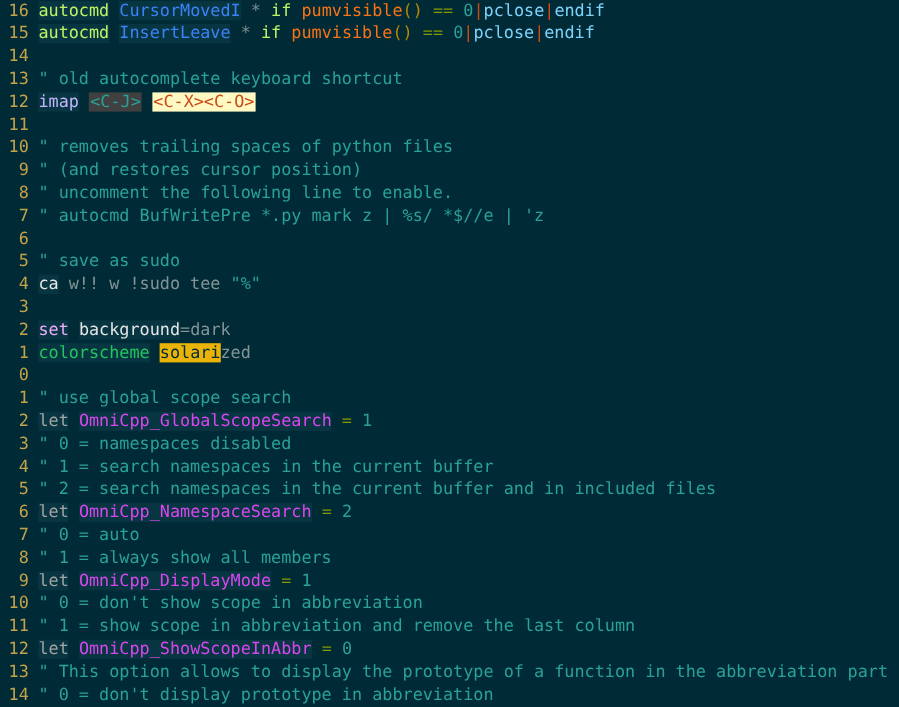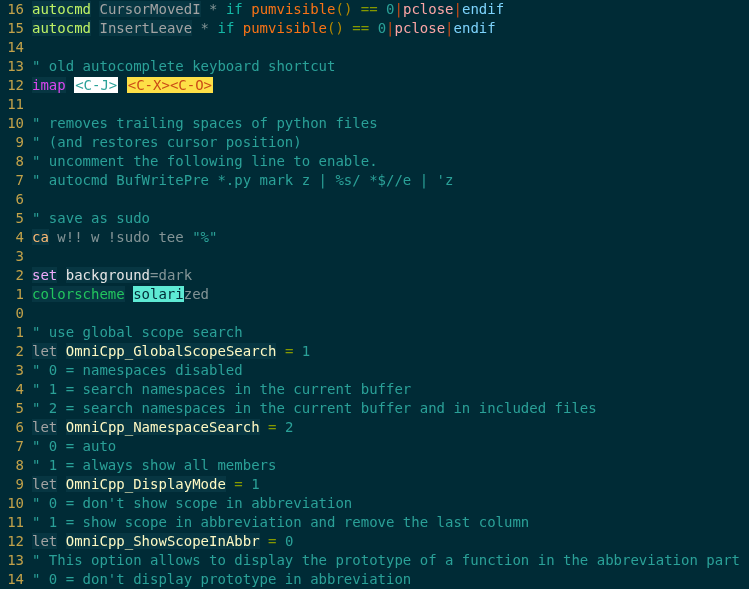--- a/index.html
+++ b/index.html
@@ -1,40 +1,40 @@
 <!DOCTYPE html>
 <html><head>
 <meta charset="utf-8">
 <style>
   html,body{margin:0;padding:0;background:#002b36;color:#839496;font-family:'DejaVu Sans Mono','Menlo','Consolas',monospace;font-size:14px;line-height:19px;overflow:hidden}
   .editor{display:block;white-space:pre;width:749px;height:589px;overflow:hidden}
   .line{display:flex;height:19px}
   .gutter{flex:0 0 24px;text-align:right;color:#c2a24a;padding-right:4px;user-select:none}
   .code{flex:1;padding-left:4px}
   .k-autocmd{color:#bef264}
-  .k-cond{color:#14b8a6}
+  .k-cond{color:#bef264}
   .k-set{color:#f0abfc}
   .k-let{color:#a3a3a3}
-  .k-imap{color:#d946ef}
-  .k-ca{color:#fdba74}
+  .k-imap{color:#c4b5fd}
+  .k-ca{color:#e5e5e5}
   .k-cs{color:#22c55e}
   .k-end{color:#7dd3fc}
-  .k-pclose{color:#fca5a5}
+  .k-pclose{color:#7dd3fc}
   .fn{color:#f97316}
-  .event{color:#a3a3a3}
+  .event{color:#3b82f6}
   .op{color:#859900}
   .pipe{color:#cb4b16}
   .num{color:#2aa198}
   .str{color:#2aa198}
   .cmt{color:#2aa198}
   .opt{color:#e5e5e5}
   .paren{color:#b58900}
   .plain{color:#839496}
-  .ident{color:#fef9c3}
-  .map-lhs{color:#2aa198;background:#ffffff;padding:0 1px}
-  .map-rhs{color:#cb4b16;background:#fde047;padding:0 1px}
-  .cursor{background:#5eead4;color:#002b36;padding:0 0}
+  .ident{color:#d946ef}
+  .map-lhs{color:#2aa198;background:#404040;padding:0 1px}
+  .map-rhs{color:#cb4b16;background:#fef9c3;padding:0 1px}
+  .cursor{background:#eab308;color:#002b36;padding:0 0}
   .hl{background:#073642}
 </style>
 </head>
 <body>
 
 <div class="editor" id="editor"><div class="line"><span class="gutter">16</span><span class="code"><span class="k-autocmd hl">autocmd</span><span class="plain"> </span><span class="event hl">CursorMovedI</span><span class="plain"> * </span><span class="k-cond">if</span><span class="plain"> </span><span class="fn">pumvisible</span><span class="paren">()</span><span class="plain"> </span><span class="op">==</span><span class="plain"> </span><span class="num">0</span><span class="pipe">|</span><span class="k-pclose">pclose</span><span class="pipe">|</span><span class="k-end">endif</span></span></div><div class="line"><span class="gutter">15</span><span class="code"><span class="k-autocmd hl">autocmd</span><span class="plain"> </span><span class="event hl">InsertLeave</span><span class="plain"> * </span><span class="k-cond">if</span><span class="plain"> </span><span class="fn">pumvisible</span><span class="paren">()</span><span class="plain"> </span><span class="op">==</span><span class="plain"> </span><span class="num">0</span><span class="pipe">|</span><span class="k-pclose">pclose</span><span class="pipe">|</span><span class="k-end">endif</span></span></div><div class="line"><span class="gutter">14</span><span class="code"></span></div><div class="line"><span class="gutter">13</span><span class="code"><span class="cmt">" old autocomplete keyboard shortcut</span></span></div><div class="line"><span class="gutter">12</span><span class="code"><span class="k-imap hl">imap</span><span class="plain"> </span><span class="map-lhs">&lt;C-J&gt;</span><span class="plain"> </span><span class="map-rhs">&lt;C-X&gt;&lt;C-O&gt;</span></span></div><div class="line"><span class="gutter">11</span><span class="code"></span></div><div class="line"><span class="gutter">10</span><span class="code"><span class="cmt">" removes trailing spaces of python files</span></span></div><div class="line"><span class="gutter">9</span><span class="code"><span class="cmt">" (and restores cursor position)</span></span></div><div class="line"><span class="gutter">8</span><span class="code"><span class="cmt">" uncomment the following line to enable.</span></span></div><div class="line"><span class="gutter">7</span><span class="code"><span class="cmt">" autocmd BufWritePre *.py mark z | %s/ *$//e | 'z</span></span></div><div class="line"><span class="gutter">6</span><span class="code"></span></div><div class="line"><span class="gutter">5</span><span class="code"><span class="cmt">" save as sudo</span></span></div><div class="line"><span class="gutter">4</span><span class="code"><span class="k-ca hl">ca</span><span class="plain"> w!! w !sudo tee </span><span class="str">"%"</span></span></div><div class="line"><span class="gutter">3</span><span class="code"></span></div><div class="line"><span class="gutter">2</span><span class="code"><span class="k-set hl">set</span><span class="plain"> </span><span class="opt hl">background</span><span class="plain">=dark</span></span></div><div class="line"><span class="gutter">1</span><span class="code"><span class="k-cs hl">colorscheme</span><span class="plain"> </span><span class="cursor">solari</span><span class="plain">zed</span></span></div><div class="line"><span class="gutter">0</span><span class="code"></span></div><div class="line"><span class="gutter">1</span><span class="code"><span class="cmt">" use global scope search</span></span></div><div class="line"><span class="gutter">2</span><span class="code"><span class="k-let hl">let</span><span class="plain"> </span><span class="ident hl">OmniCpp_GlobalScopeSearch</span><span class="plain"> </span><span class="op">=</span><span class="plain"> </span><span class="num">1</span></span></div><div class="line"><span class="gutter">3</span><span class="code"><span class="cmt">" 0 = namespaces disabled</span></span></div><div class="line"><span class="gutter">4</span><span class="code"><span class="cmt">" 1 = search namespaces in the current buffer</span></span></div><div class="line"><span class="gutter">5</span><span class="code"><span class="cmt">" 2 = search namespaces in the current buffer and in included files</span></span></div><div class="line"><span class="gutter">6</span><span class="code"><span class="k-let hl">let</span><span class="plain"> </span><span class="ident hl">OmniCpp_NamespaceSearch</span><span class="plain"> </span><span class="op">=</span><span class="plain"> </span><span class="num">2</span></span></div><div class="line"><span class="gutter">7</span><span class="code"><span class="cmt">" 0 = auto</span></span></div><div class="line"><span class="gutter">8</span><span class="code"><span class="cmt">" 1 = always show all members</span></span></div><div class="line"><span class="gutter">9</span><span class="code"><span class="k-let hl">let</span><span class="plain"> </span><span class="ident hl">OmniCpp_DisplayMode</span><span class="plain"> </span><span class="op">=</span><span class="plain"> </span><span class="num">1</span></span></div><div class="line"><span class="gutter">10</span><span class="code"><span class="cmt">" 0 = don't show scope in abbreviation</span></span></div><div class="line"><span class="gutter">11</span><span class="code"><span class="cmt">" 1 = show scope in abbreviation and remove the last column</span></span></div><div class="line"><span class="gutter">12</span><span class="code"><span class="k-let hl">let</span><span class="plain"> </span><span class="ident hl">OmniCpp_ShowScopeInAbbr</span><span class="plain"> </span><span class="op">=</span><span class="plain"> </span><span class="num">0</span></span></div><div class="line"><span class="gutter">13</span><span class="code"><span class="cmt">" This option allows to display the prototype of a function in the abbreviation part of th</span></span></div><div class="line"><span class="gutter">14</span><span class="code"><span class="cmt">" 0 = don't display prototype in abbreviation</span></span></div></div>
 
 </body></html>

